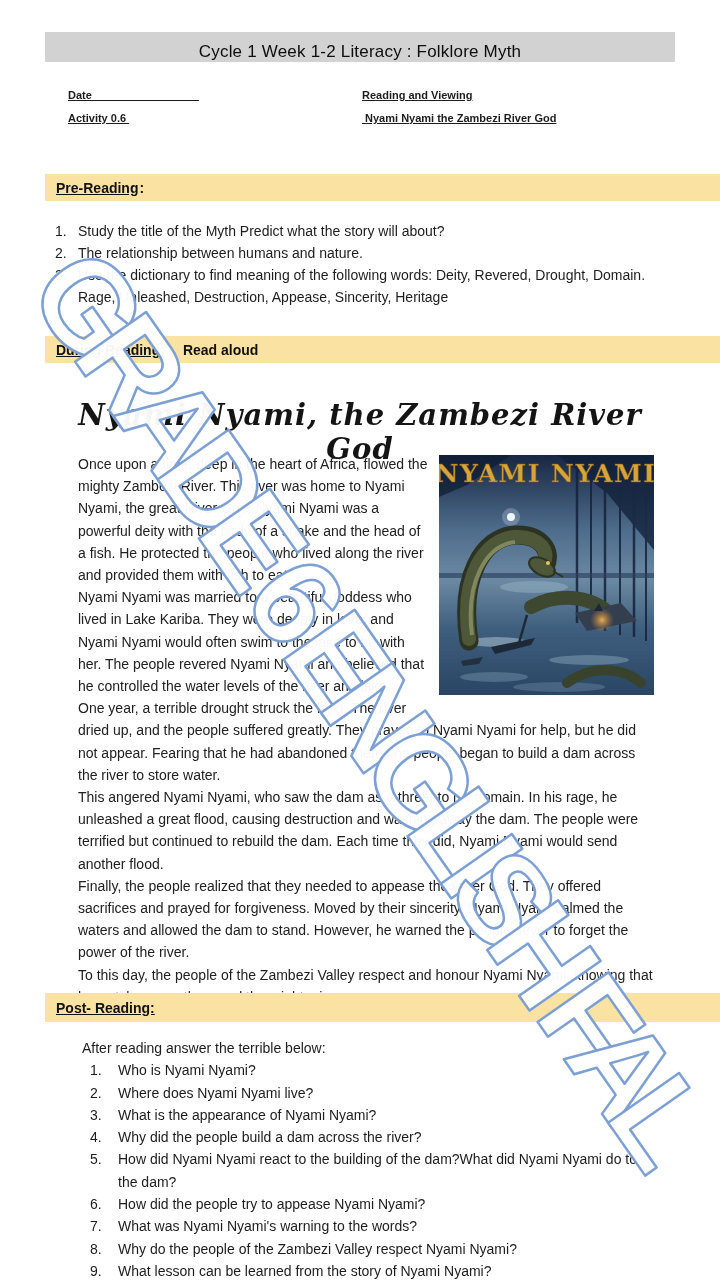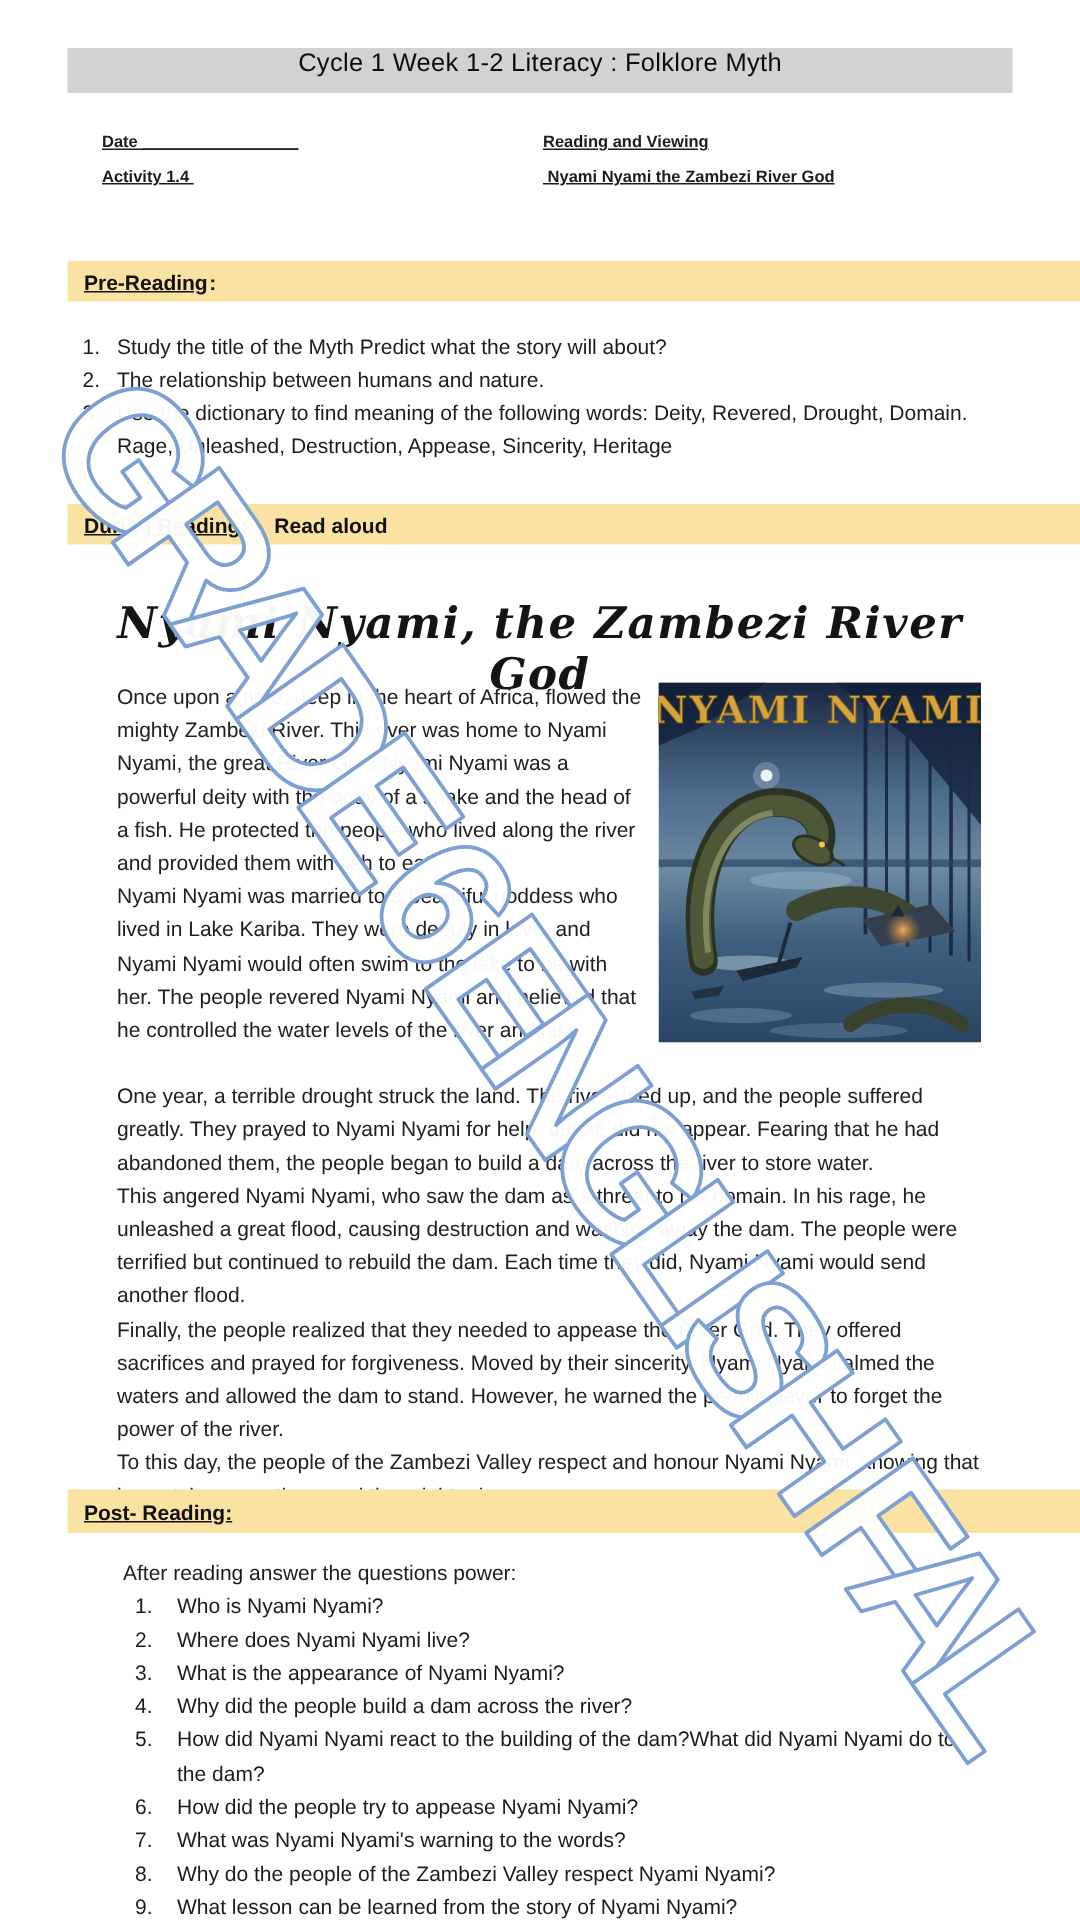--- a/index.html
+++ b/index.html
@@ -5,21 +5,21 @@
   * { margin:0; padding:0; box-sizing:border-box; }
   html,body { background:#ffffff; }
   .page {
     position:relative; width:720px; height:1280px; background:#ffffff;
     font-family:"Liberation Sans", sans-serif; color:#1c1c1c; overflow:hidden;
     margin:0 auto;
   }
   
   .gray-banner {
     position:absolute; left:45px; top:32px; width:630px; height:30px;
-    background:#d2d2d2; display:flex; align-items:flex-start; justify-content:center;
+    background:#d2d2d2; display:flex; align-items:flex-end; justify-content:center;
     font-size:17px; color:#0d0d0d; letter-spacing:.2px;
   }
   
   .meta { position:absolute; left:68px; top:84px; width:600px; font-weight:bold; font-size:11px; }
   .meta-row { display:flex; line-height:23px; }
   .meta-c1 { width:294px; text-decoration:underline; white-space:pre; }
   .meta-c2 { text-decoration:underline; white-space:pre; }
   
   .banner {
     position:absolute; left:45px; width:684px; height:27px; background:#fae3a2;
@@ -39,21 +39,21 @@
   .li .txt { white-space:pre; }
   
   .script-title {
     position:absolute; left:45px; top:398px; width:630px; text-align:center;
     font-family:"DejaVu Serif", serif; font-style:italic; font-weight:bold;
     font-size:29px; color:#141414; letter-spacing:1px;
   }
   
   .story { position:absolute; left:78px; top:453px; width:576px; font-size:14px; line-height:22.2px; color:#202020; }
   .story p { margin:0; }
-  .story p.gap { margin-top:22px; }
+  .story p.gap { }
   .artwork { float:right; width:215px; height:240px; margin:2px 0 8px 8px; }
   .artwork svg { display:block; }
   
   .post-content { position:absolute; left:82px; top:1037px; width:585px; font-size:14px; line-height:22.3px; }
   .q { display:flex; margin-left:8px; }
   .q .num { width:28px; flex:0 0 28px; }
   .q .txt { width:527px; }
   .intro { margin-bottom:0; }
   
   .wm { position:absolute; left:0; top:0; width:720px; height:1280px; pointer-events:none; z-index:6; }
@@ -66,21 +66,21 @@
   <div class="gray-banner">
     <span>Cycle 1 Week 1-2 Literacy : Folklore Myth</span>
   </div>
 
   <div class="meta">
     <div class="meta-row">
       <span class="meta-c1">Date _________________</span>
       <span class="meta-c2">Reading and Viewing</span>
     </div>
     <div class="meta-row">
-      <span class="meta-c1">Activity 1.4 </span>
+      <span class="meta-c1">Activity 0.6 </span>
       <span class="meta-c2"> Nyami Nyami the Zambezi River God</span>
     </div>
   </div>
 
   <div class="banner banner-pre">
     <span class="lbl">Pre-Reading</span>
       <span class="colon">:</span>
   </div>
 
   <div class="prelist">
@@ -174,21 +174,21 @@
     <p>This angered Nyami Nyami, who saw the dam as a threat to his domain. In his rage, he unleashed a great flood, causing destruction and washing away the dam. The people were terrified but continued to rebuild the dam. Each time they did, Nyami Nyami would send another flood.</p>
     <p>Finally, the people realized that they needed to appease the River God. They offered sacrifices and prayed for forgiveness. Moved by their sincerity, Nyami Nyami calmed the waters and allowed the dam to stand. However, he warned the people never to forget the power of the river.</p>
     <p>To this day, the people of the Zambezi Valley respect and honour Nyami Nyami, knowing that he watches over them and the mighty river.</p>
   </div>
 
   <div class="banner banner-post">
     <span class="lbl">Post- Reading:</span>
   </div>
 
   <div class="post-content">
-    <div class="intro">After reading answer the questions power:</div>
+    <div class="intro">After reading answer the terrible below:</div>
     <div class="q">
       <span class="num">1.</span>
       <span class="txt">Who is Nyami Nyami?</span>
     </div>
     <div class="q">
       <span class="num">2.</span>
       <span class="txt">Where does Nyami Nyami live?</span>
     </div>
     <div class="q">
       <span class="num">3.</span>

